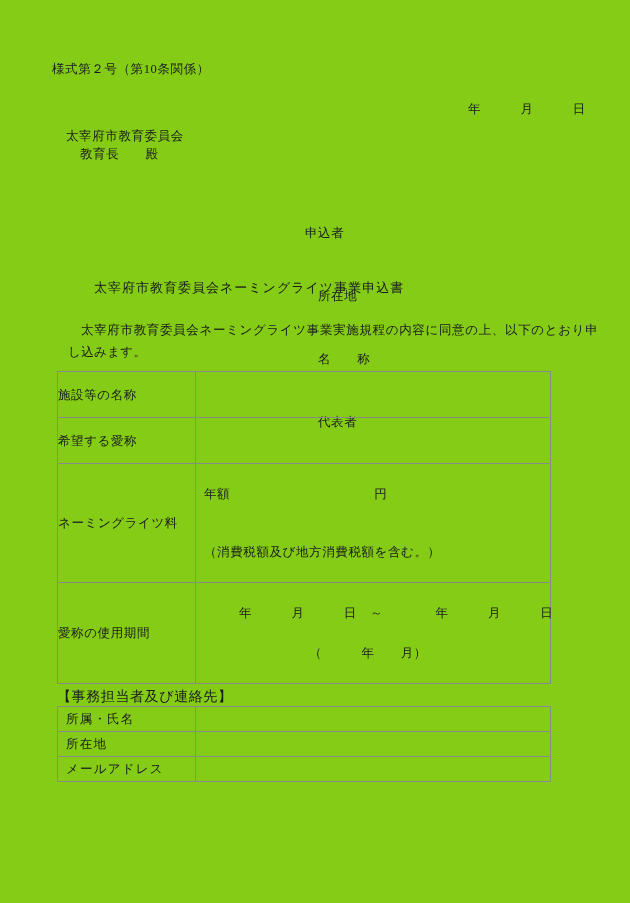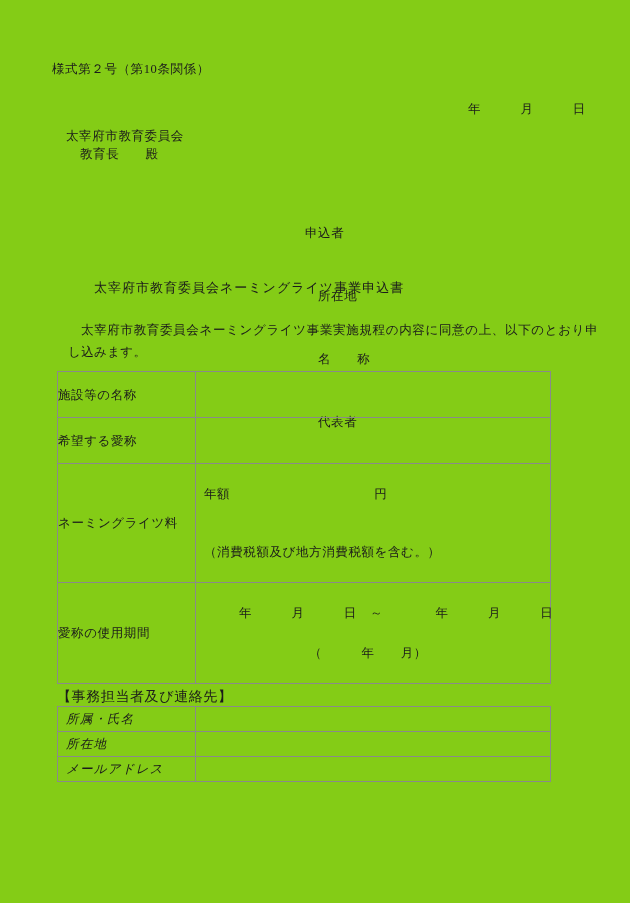--- a/index.html
+++ b/index.html
@@ -130,21 +130,20 @@
   }
 
   #contact-table { left: 57px; top: 706px; width: 493px; }
   #contact-table col.c-label { width: 138px; }
   #contact-table col.c-value { width: 355px; }
   #contact-table td { height: 24px; }
   #contact-table td.label {
     text-align: left;
     padding-left: 8px;
     letter-spacing: 1.2px;
-    font-style: italic;
   }
 </style>
 </head>
 <body>
 
 <div class="page">
 
   <div class="tline" id="form-no">様式第２号（第10条関係）</div>
 
   <div class="tline" id="date-line">年　　　月　　　日</div>

